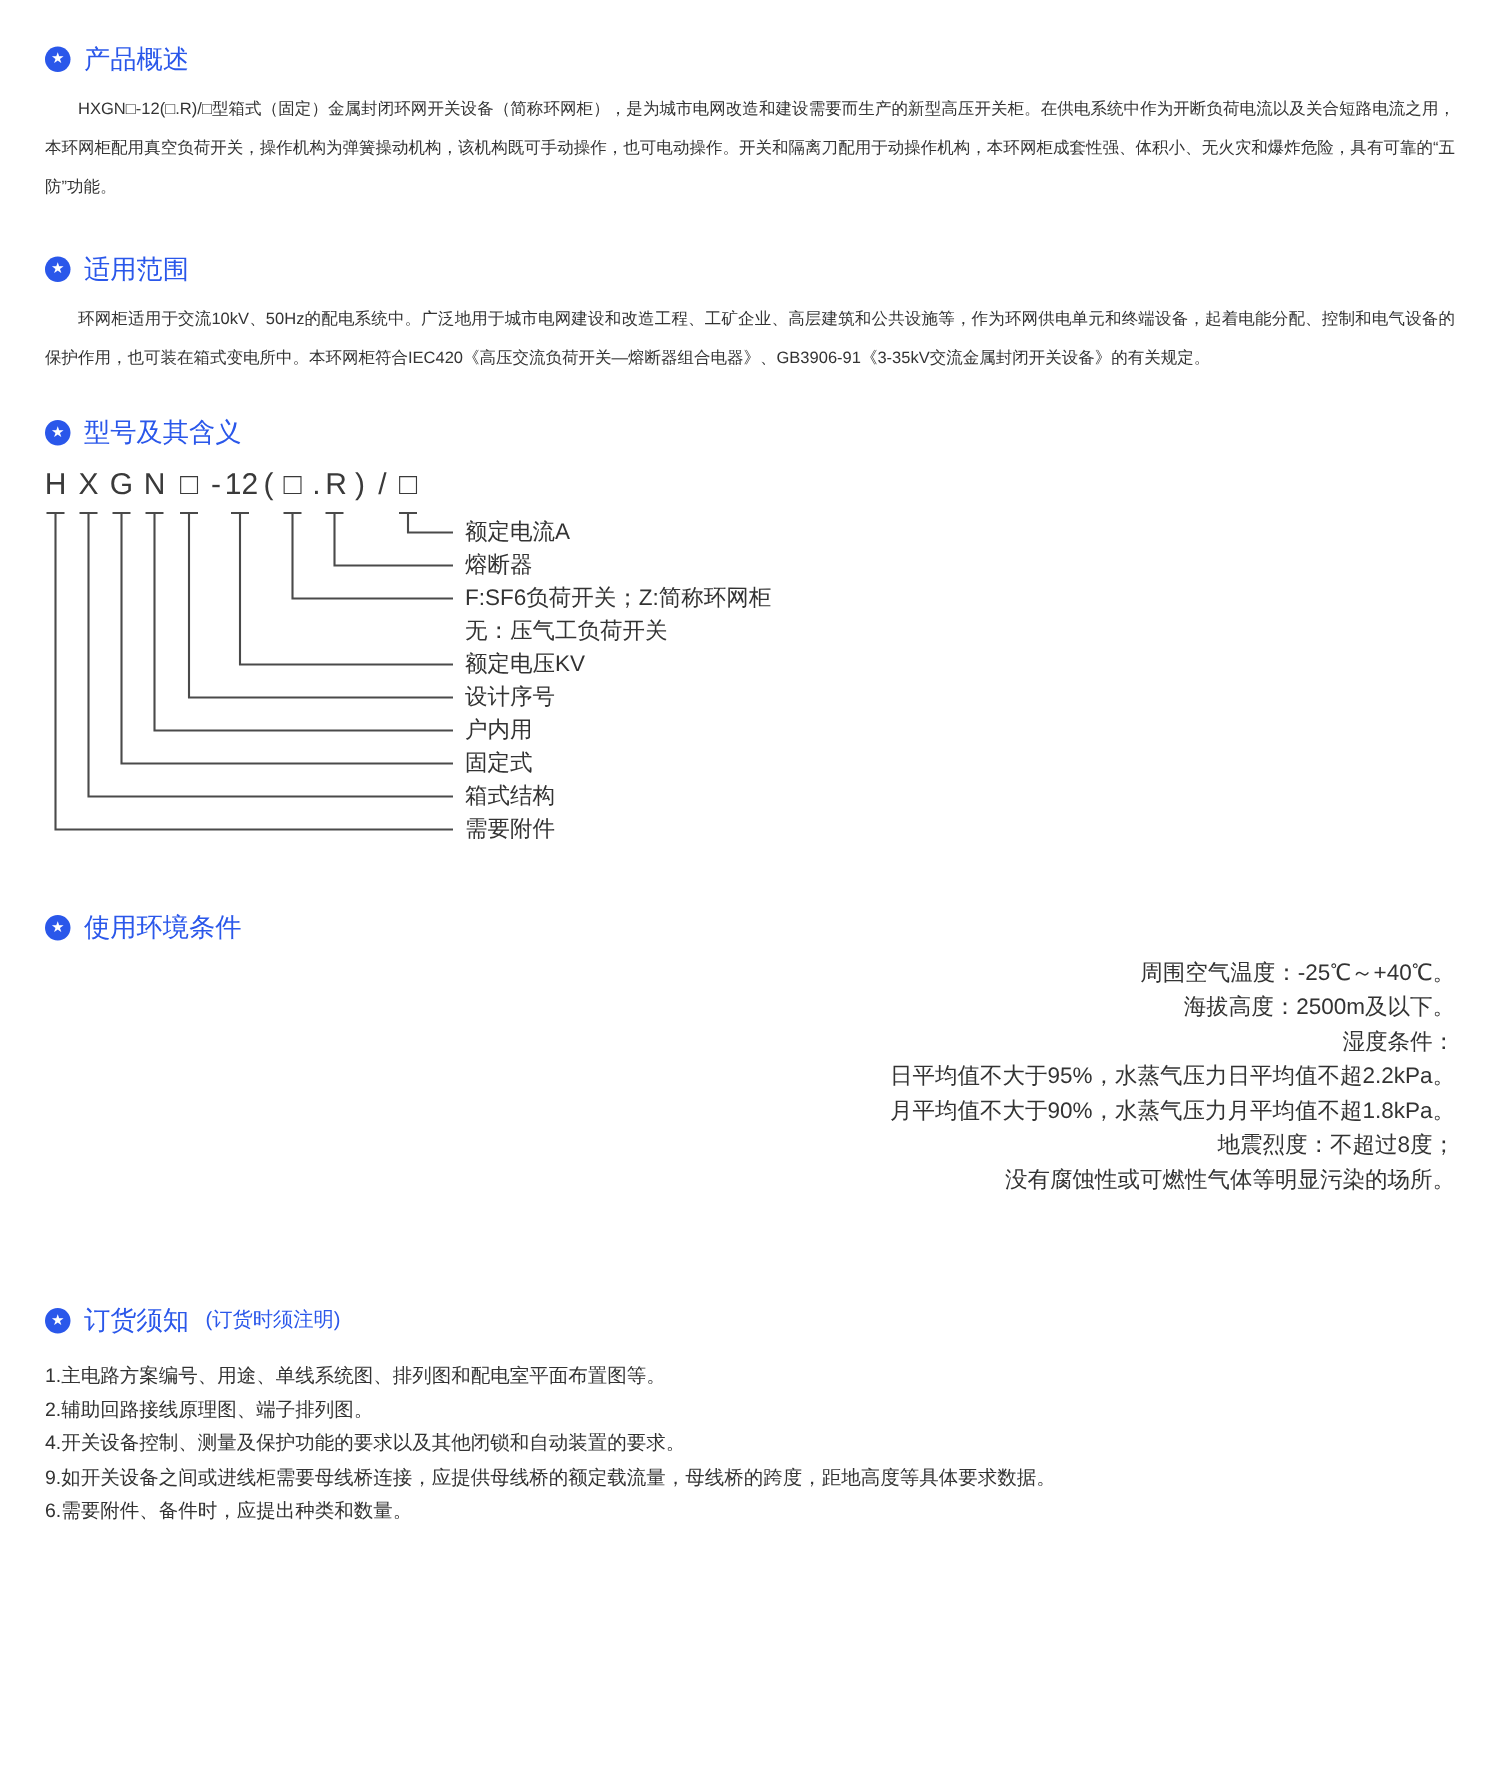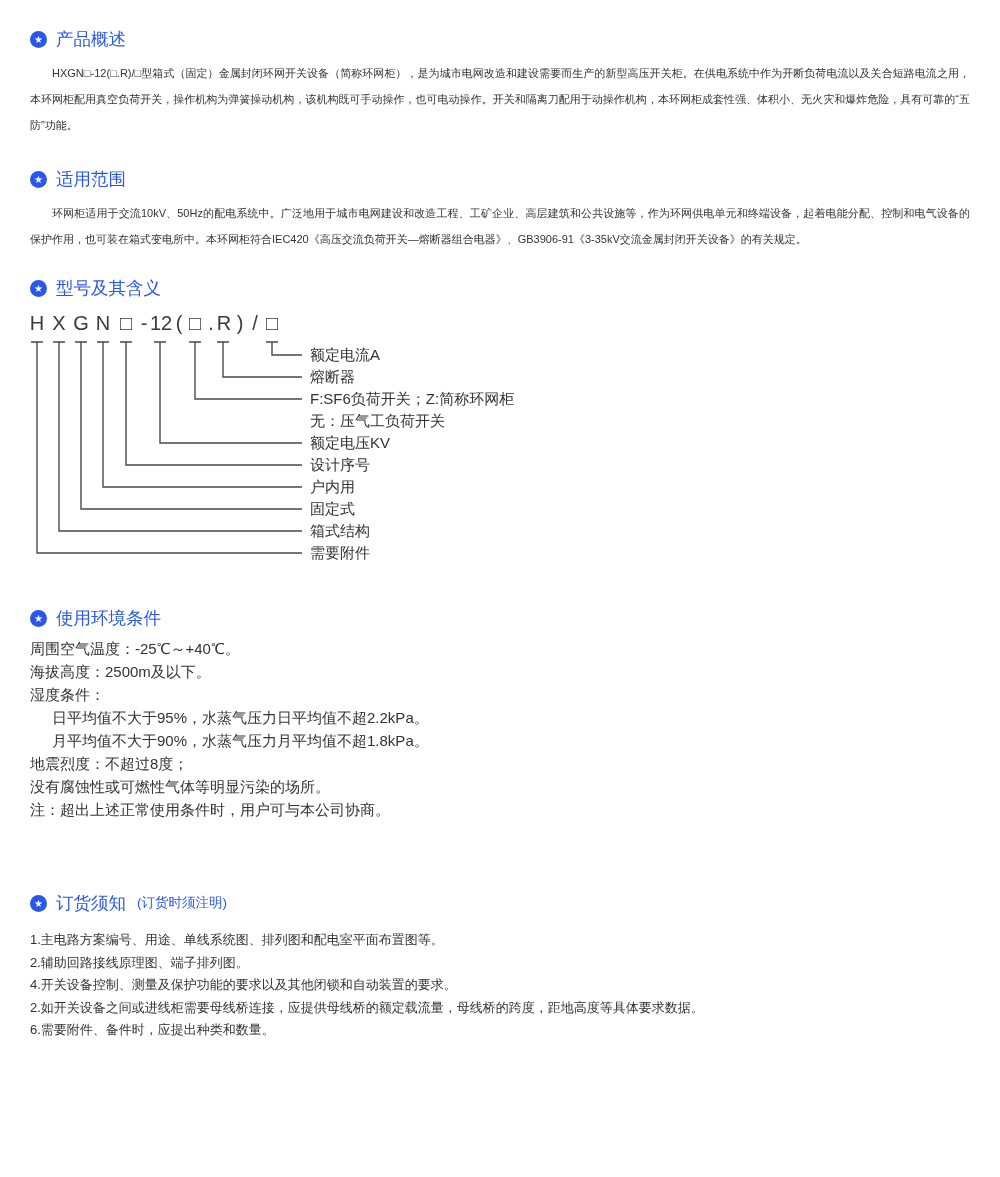--- a/index.html
+++ b/index.html
@@ -40,21 +40,21 @@
   .code-char {
     position: absolute; top: 0; font-size: 20px; color: #3a3a3a;
     transform: translateX(-50%); white-space: nowrap;
   }
   .dlabel {
     position: absolute; left: 280px;
     font-size: 15px; line-height: 20px; color: #333333; white-space: nowrap;
   }
 
   
-  .env-list { margin-top: 8px; }
+  .env-list { margin-top: 8px; text-align: right; }
   .env-line { font-size: 15px; line-height: 23px; }
   .env-line.indent { padding-left: 22px; }
 
   
   .order-list { margin-top: 15px; }
   .order-item { font-size: 13px; line-height: 22.5px; }
 
   .mt-scope { margin-top: 30px; }
   .mt-model { margin-top: 25px; }
   .mt-env   { margin-top: 37px; }
@@ -129,29 +129,28 @@
     <span>使用环境条件</span>
   </div>
   <div class="env-list">
     <div class="env-line">周围空气温度：-25℃～+40℃。</div>
     <div class="env-line">海拔高度：2500m及以下。</div>
     <div class="env-line">湿度条件：</div>
     <div class="env-line indent">日平均值不大于95%，水蒸气压力日平均值不超2.2kPa。</div>
     <div class="env-line indent">月平均值不大于90%，水蒸气压力月平均值不超1.8kPa。</div>
     <div class="env-line">地震烈度：不超过8度；</div>
     <div class="env-line">没有腐蚀性或可燃性气体等明显污染的场所。</div>
-    <div class="env-line">注：超出上述正常使用条件时，用户可与本公司协商。</div>
   </div>
 
   <div class="sec-head mt-order">
     <span class="bullet">★</span>
     <span>订货须知</span>
     <span class="sub">(订货时须注明)</span>
   </div>
   <div class="order-list">
     <div class="order-item">1.主电路方案编号、用途、单线系统图、排列图和配电室平面布置图等。</div>
     <div class="order-item">2.辅助回路接线原理图、端子排列图。</div>
     <div class="order-item">4.开关设备控制、测量及保护功能的要求以及其他闭锁和自动装置的要求。</div>
-    <div class="order-item">2.如开关设备之间或进线柜需要母线桥连接，应提供母线桥的额定载流量，母线桥的跨度，距地高度等具体要求数据。</div>
+    <div class="order-item">9.如开关设备之间或进线柜需要母线桥连接，应提供母线桥的额定载流量，母线桥的跨度，距地高度等具体要求数据。</div>
     <div class="order-item">6.需要附件、备件时，应提出种类和数量。</div>
   </div>
 
 </div>
 
 </body></html>

